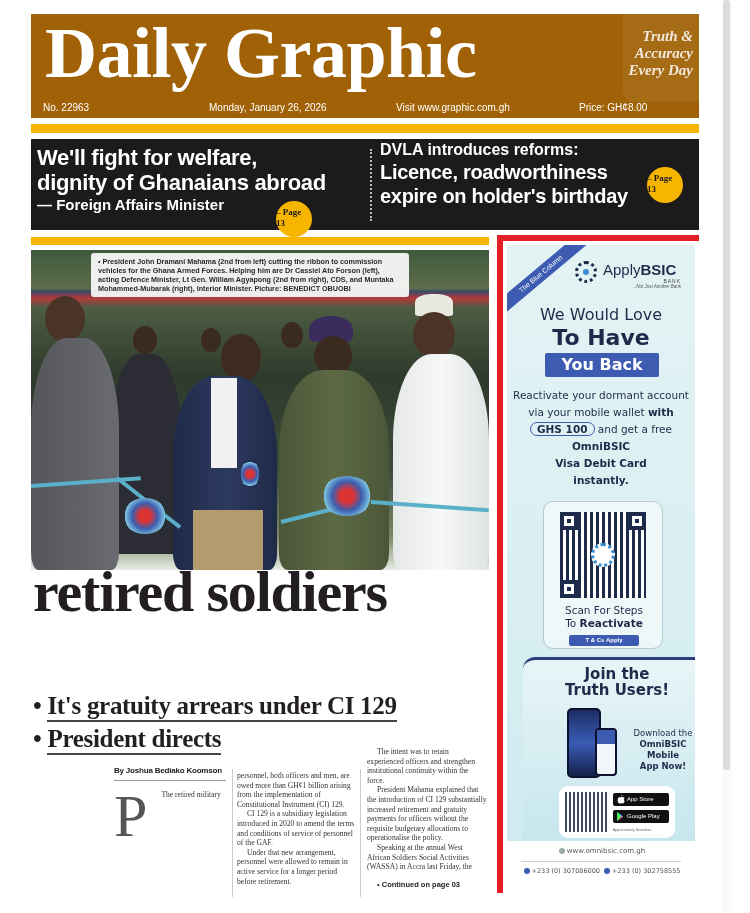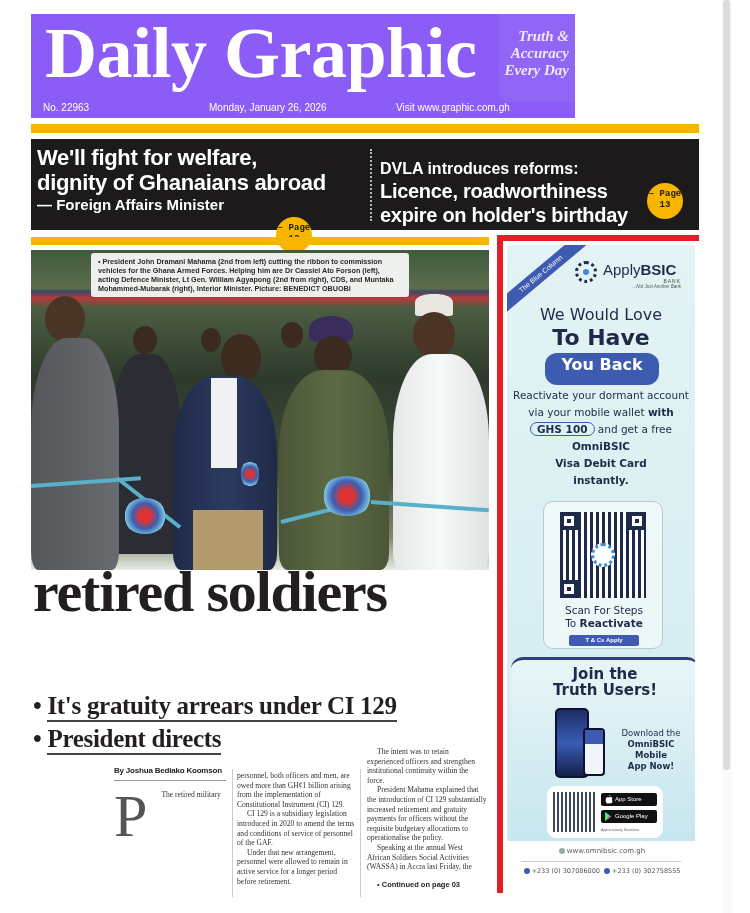--- a/index.html
+++ b/index.html
@@ -2,38 +2,38 @@
 <html><head>
 <meta charset="utf-8">
 <style>
   * { box-sizing: border-box; margin: 0; padding: 0; }
   html, body { width: 750px; height: 913px; background: #ffffff; overflow: hidden; }
   body { position: relative; font-family: "Liberation Sans", sans-serif; }
 
   .page { position: absolute; left: 31px; top: 14px; width: 668px; height: 890px; background: #fff; }
 
   
-  .masthead { position: absolute; left: 0; top: 0; width: 544px; height: 104px; background: #8b5cf6; overflow: hidden; }
+  .masthead { position: absolute; left: 0; top: 0; width: 668px; height: 104px; background: #a16207; overflow: hidden; }
   .masthead .title { position: absolute; left: 14px; top: -4px; font-family: "Liberation Serif", serif; font-weight: bold; font-size: 72px; color: #fff; letter-spacing: -0.5px; line-height: 86px; }
   .masthead .motto { position: absolute; right: 6px; top: 14px; width: 80px; font-family: "Liberation Serif", serif; font-weight: bold; font-style: italic; font-size: 15px; line-height: 17px; color: rgba(255,255,255,0.85); text-align: right; }
   .masthead .motto-bg { position: absolute; right: 0; top: 0; width: 76px; height: 88px; background: rgba(255,255,255,0.06); border-radius: 0 0 0 10px; }
   .masthead .meta { position: absolute; top: 88px; font-size: 10px; color: #fff; font-family: "Liberation Sans", sans-serif; }
   .yellow-band { position: absolute; left: 0; top: 110px; width: 668px; height: 9px; background: #f7b500; }
 
   
   .teasers { position: absolute; left: 0; top: 125px; width: 668px; height: 91px; background: #1c1a1b; }
   .teaser { position: absolute; color: #fff; font-family: "Liberation Sans", sans-serif; font-weight: bold; }
   .teaser-left { left: 6px; top: 6px; width: 320px; }
   .teaser-left .l1 { font-size: 22px; line-height: 25px; letter-spacing: -0.3px; }
   .teaser-left .l2 { font-size: 15px; line-height: 20px; }
-  .teaser-right { left: 349px; top: 20px; width: 310px; }
+  .teaser-right { left: 349px; top: 1px; width: 310px; }
   .teaser-right .kicker { font-size: 16px; line-height: 20px; }
   .teaser-right .l1 { font-size: 20px; line-height: 24px; letter-spacing: -0.3px; }
   .divider-dots { position: absolute; left: 339px; top: 10px; height: 72px; border-left: 2px dotted #bbb; }
-  .page-badge { position: absolute; width: 36px; height: 36px; border-radius: 50%; background: #f7b500; color: #1c1a1b; font-family: Liberation Mono, monospace; font-weight: bold; font-size: 9px; line-height: 11px; text-align: center; padding-top: 6px; margin-top: 16px; }
+  .page-badge { position: absolute; width: 36px; height: 36px; border-radius: 50%; background: #f7b500; color: #1c1a1b; font-family: Liberation Serif, serif; font-weight: bold; font-size: 9px; line-height: 11px; padding-top: 6px; }
   .yellow-band2 { position: absolute; left: 0; top: 223px; width: 458px; height: 8px; background: #f7b500; }
 
   
   .photo { position: absolute; left: 0; top: 236px; width: 458px; height: 320px; overflow: hidden;
     background: linear-gradient(180deg, #3f5a3c 0%, #5d6e4c 12%, #3a4a66 13%, #b53a3a 15%, #4d5d42 18%, #2e3a2c 40%, #3e4d3a 70%, #7c8a6a 90%, #e8ece6 100%); }
   .photo .person { position: absolute; border-radius: 40% 40% 8% 8%; }
   .photo .head { position: absolute; border-radius: 50%; background: #3b2a20; }
   .caption { position: absolute; left: 60px; top: 3px; width: 318px; background: rgba(255,255,255,0.9); border-radius: 3px; padding: 4px 7px; font-size: 7.2px; line-height: 9px; font-weight: bold; color: #2a2a2a; }
   .ribbon { position: absolute; height: 4px; background: #5ab0c8; transform-origin: left center; }
   .bow { position: absolute; width: 44px; height: 36px; border-radius: 50%; background: radial-gradient(circle, #d33 20%, #3b5fb0 45%, #7fc3e0 70%, transparent 72%); }
@@ -57,35 +57,35 @@
   .ad-inner { position: absolute; left: 4px; top: 4px; width: 188px; height: 596px; background: linear-gradient(180deg, #e3f3f4 0%, #d9eff2 60%, #cfeaf0 100%); overflow: hidden; }
   .blue-col { position: absolute; left: -26px; top: 22px; width: 120px; height: 14px; background: #3e5bb2; color: #fff; transform: rotate(-40deg); font-size: 7px; line-height: 14px; text-align: center; font-family: "Liberation Sans", sans-serif; }
   .omni-logo { position: absolute; left: 68px; top: 14px; width: 110px; height: 30px; }
   .omni-logo .mark { position: absolute; left: 0; top: 2px; width: 22px; height: 22px; border-radius: 50%; border: 3px dotted #1e2a4a; }
   .omni-logo .mark::after { content: ""; position: absolute; left: 5px; top: 5px; width: 6px; height: 6px; border-radius: 50%; background: #3b8dd0; }
   .omni-logo .name { position: absolute; left: 28px; top: 2px; font-size: 15px; color: #1e2a4a; font-family: "Liberation Sans", sans-serif; }
   .omni-logo .name b { font-weight: bold; }
   .omni-logo .bank { position: absolute; right: 4px; top: 19px; font-size: 5px; color: #444; letter-spacing: 1px; }
   .omni-logo .tag { position: absolute; right: 4px; top: 25px; font-size: 4.5px; color: #555; font-style: italic; }
   .ad-h1 { position: absolute; left: 0; width: 188px; text-align: center; color: #1e2a4a; font-family: "DejaVu Sans", sans-serif; }
-  .youback { position: absolute; left: 38px; top: 108px; width: 114px; height: 32px; background: #3e5bb2; color: #fff; font-weight: bold; font-size: 16px; line-height: 24px; text-align: center; font-family: "DejaVu Sans", sans-serif; border-radius: 12px; }
+  .youback { position: absolute; left: 38px; top: 108px; width: 114px; height: 24px; background: #3e5bb2; color: #fff; font-weight: bold; font-size: 16px; line-height: 24px; text-align: center; font-family: "DejaVu Sans", sans-serif; border-radius: 2px; }
   .ad-body { position: absolute; left: 6px; top: 142px; width: 176px; text-align: center; color: #1e2a4a; font-family: "DejaVu Sans", sans-serif; font-size: 10.5px; line-height: 17px; }
   .ghs { border: 1.5px solid #3e5bb2; border-radius: 10px; padding: 0 6px; font-weight: bold; }
   .qr-card { position: absolute; left: 36px; top: 256px; width: 120px; height: 148px; background: rgba(255,255,255,0.55); border: 1px solid #b7c7d3; border-radius: 10px; }
   .qr { position: absolute; left: 16px; top: 10px; width: 86px; height: 86px;
     background:
       repeating-linear-gradient(90deg, #1e2a4a 0 3px, transparent 3px 6px),
       repeating-linear-gradient(0deg, #fff 0 2px, transparent 2px 5px);
     background-color: #fff; }
   .qr .finder { position: absolute; width: 18px; height: 18px; border: 4px solid #1e2a4a; background: #fff; }
   .qr .finder::after { content: ""; position: absolute; left: 3px; top: 3px; width: 4px; height: 4px; background: #1e2a4a; }
   .qr .center { position: absolute; left: 31px; top: 31px; width: 24px; height: 24px; border-radius: 50%; background: #fff; border: 3px dotted #3b8dd0; }
   .qr-text { position: absolute; left: 0; top: 102px; width: 120px; text-align: center; font-size: 10.5px; line-height: 13px; color: #1e2a4a; font-family: "DejaVu Sans", sans-serif; }
   .tcs { position: absolute; left: 25px; top: 133px; width: 70px; height: 11px; background: #3e5bb2; color: #fff; font-size: 6px; line-height: 11px; text-align: center; font-weight: bold; border-radius: 2px; }
-  .happy-card { position: absolute; left: 4px; top: 412px; width: 188px; height: 184px; border-top: 3px solid #2d3f7a; border-radius: 12px 12px 0 0; background: linear-gradient(180deg, #e8f5f7 0%, #c6e6ee 100%); }
+  .happy-card { position: absolute; left: 16px; top: 412px; width: 188px; height: 184px; border-top: 3px solid #2d3f7a; border-radius: 12px 12px 0 0; background: linear-gradient(180deg, #e8f5f7 0%, #c6e6ee 100%); }
   .happy-title { position: absolute; left: 0; top: 6px; width: 188px; text-align: center; font-size: 15px; line-height: 16px; font-weight: bold; color: #1e2a4a; font-family: "DejaVu Sans", sans-serif; }
   .phone1 { position: absolute; left: 44px; top: 48px; width: 34px; height: 70px; border-radius: 5px; background: linear-gradient(180deg, #1d2d63, #3a5cb5 50%, #14204a); border: 2px solid #0c1230; }
   .phone2 { position: absolute; left: 72px; top: 68px; width: 22px; height: 48px; border-radius: 4px; background: #f2f6fb; border: 2px solid #0c1230; }
   .phone2::before { content: ""; position: absolute; left: 0; top: 0; width: 18px; height: 14px; background: #3e5bb2; }
   .dl-text { position: absolute; left: 100px; top: 68px; width: 80px; text-align: center; font-size: 8.5px; line-height: 11px; color: #1e2a4a; font-family: "DejaVu Sans", sans-serif; }
   .store-card { position: absolute; left: 36px; top: 126px; width: 116px; height: 52px; background: #fff; border-radius: 9px; }
   .qr2 { position: absolute; left: 6px; top: 6px; width: 42px; height: 40px;
     background: repeating-linear-gradient(90deg, #1e2a4a 0 2px, #fff 2px 4px), #fff; opacity: 0.85; }
   .store-btn { position: absolute; left: 54px; width: 56px; height: 13px; background: #111; color: #fff; font-size: 6px; line-height: 13px; border-radius: 2px; padding-left: 14px; font-family: "Liberation Sans", sans-serif; }
   .store-btn .ico { position: absolute; left: 4px; top: 2px; width: 8px; height: 9px; }

